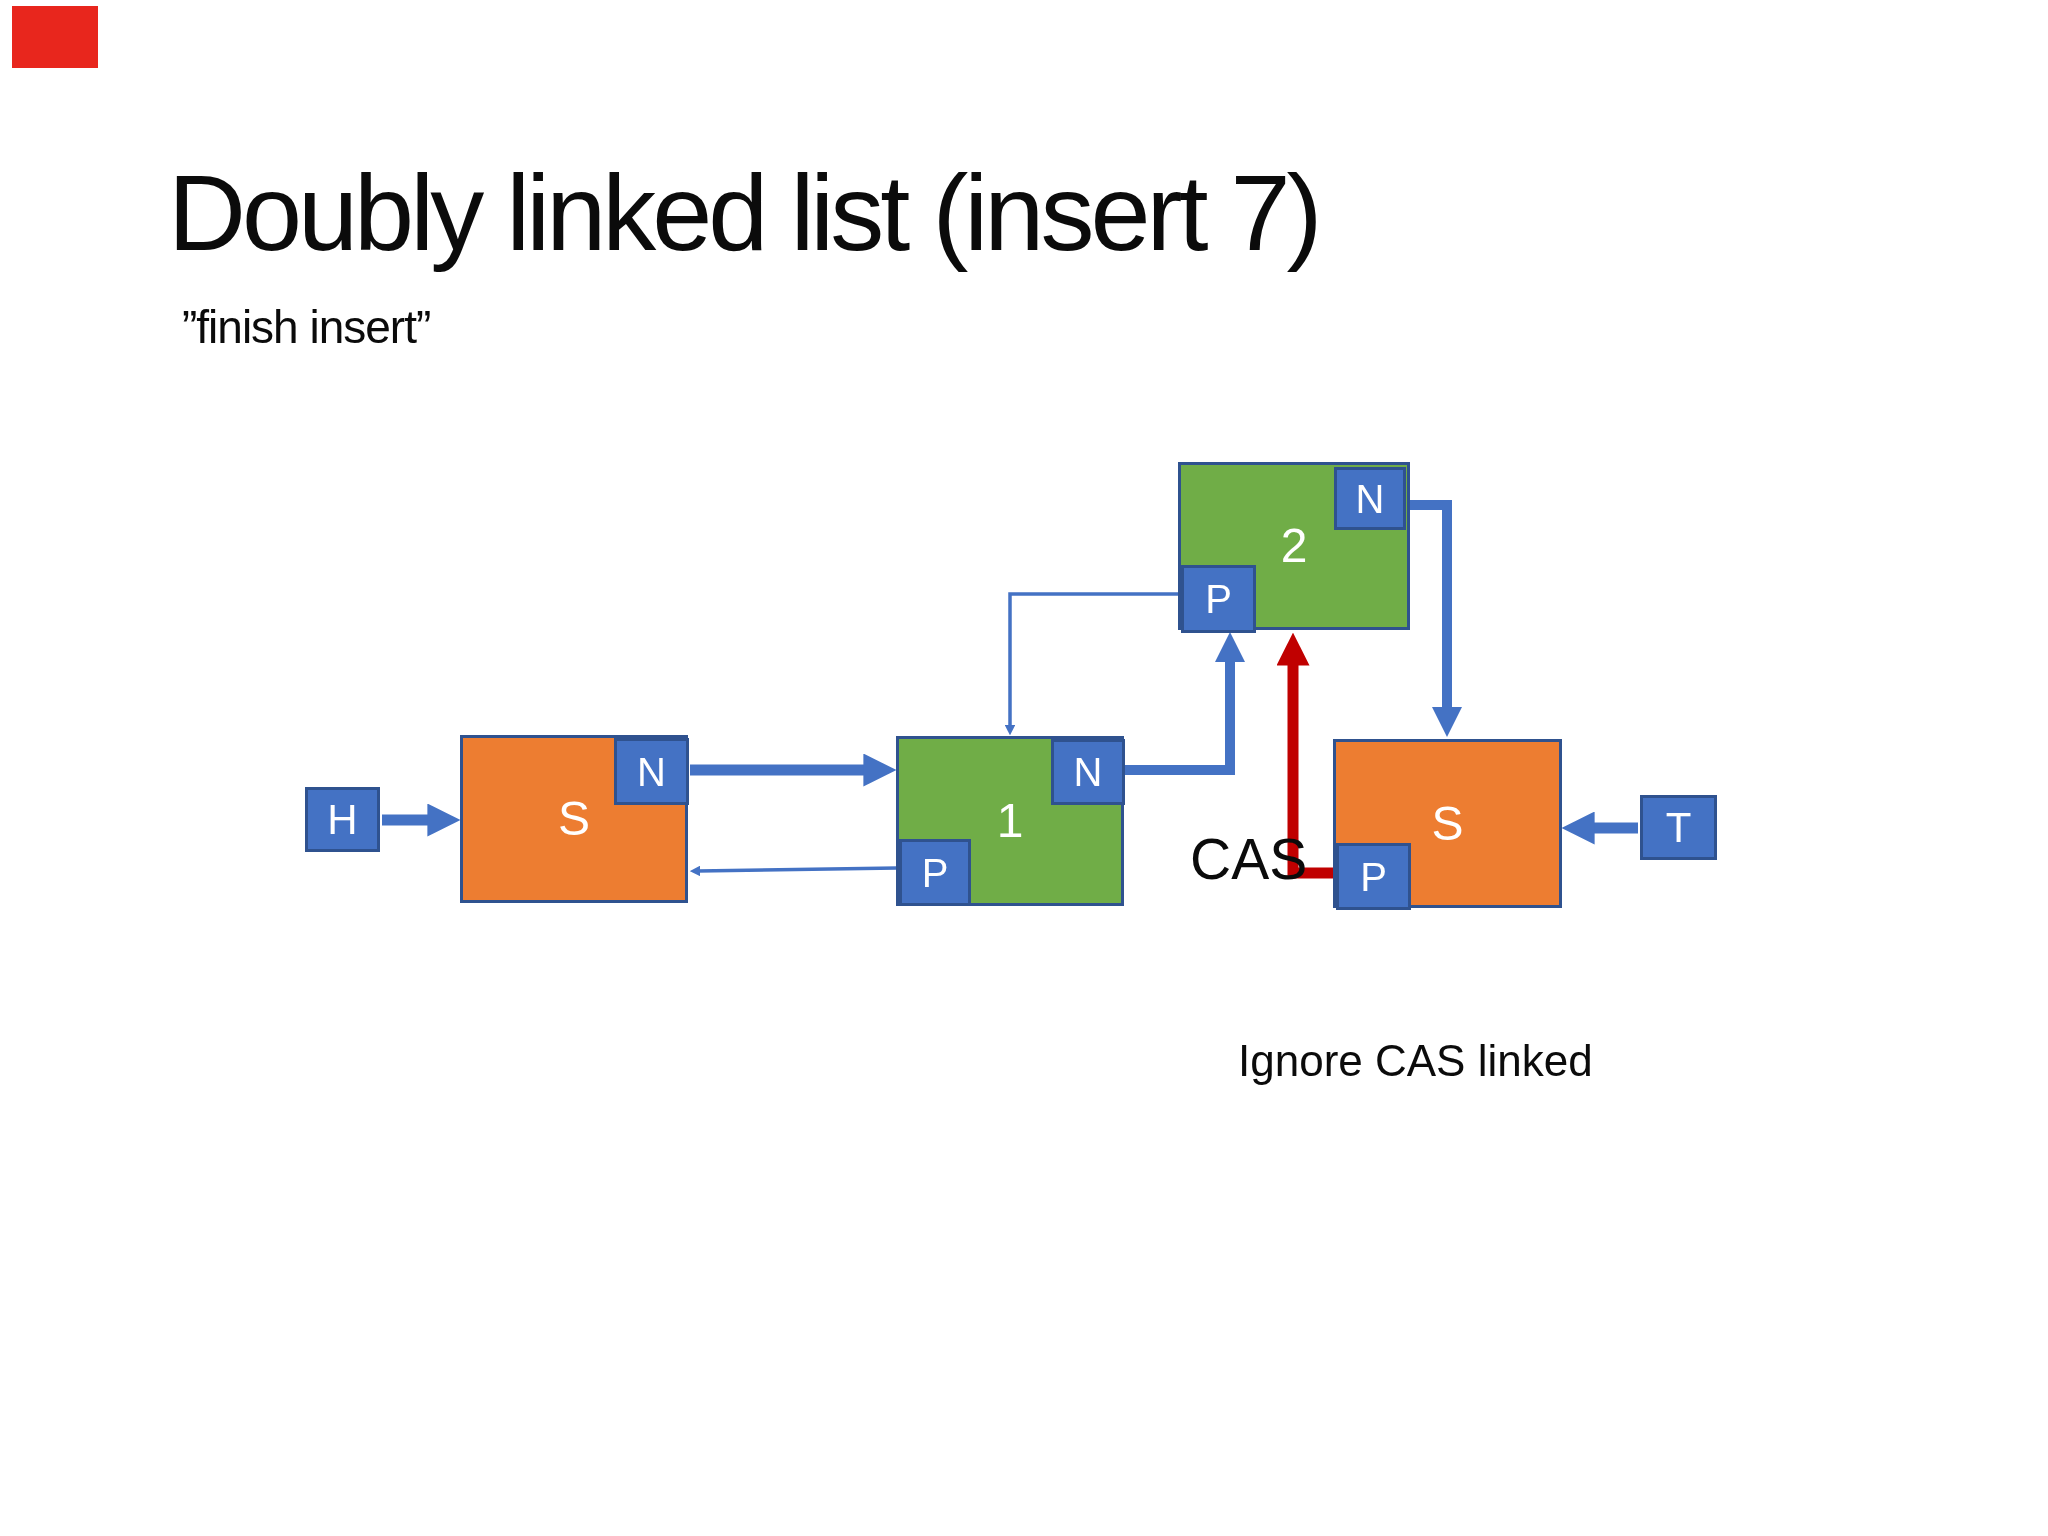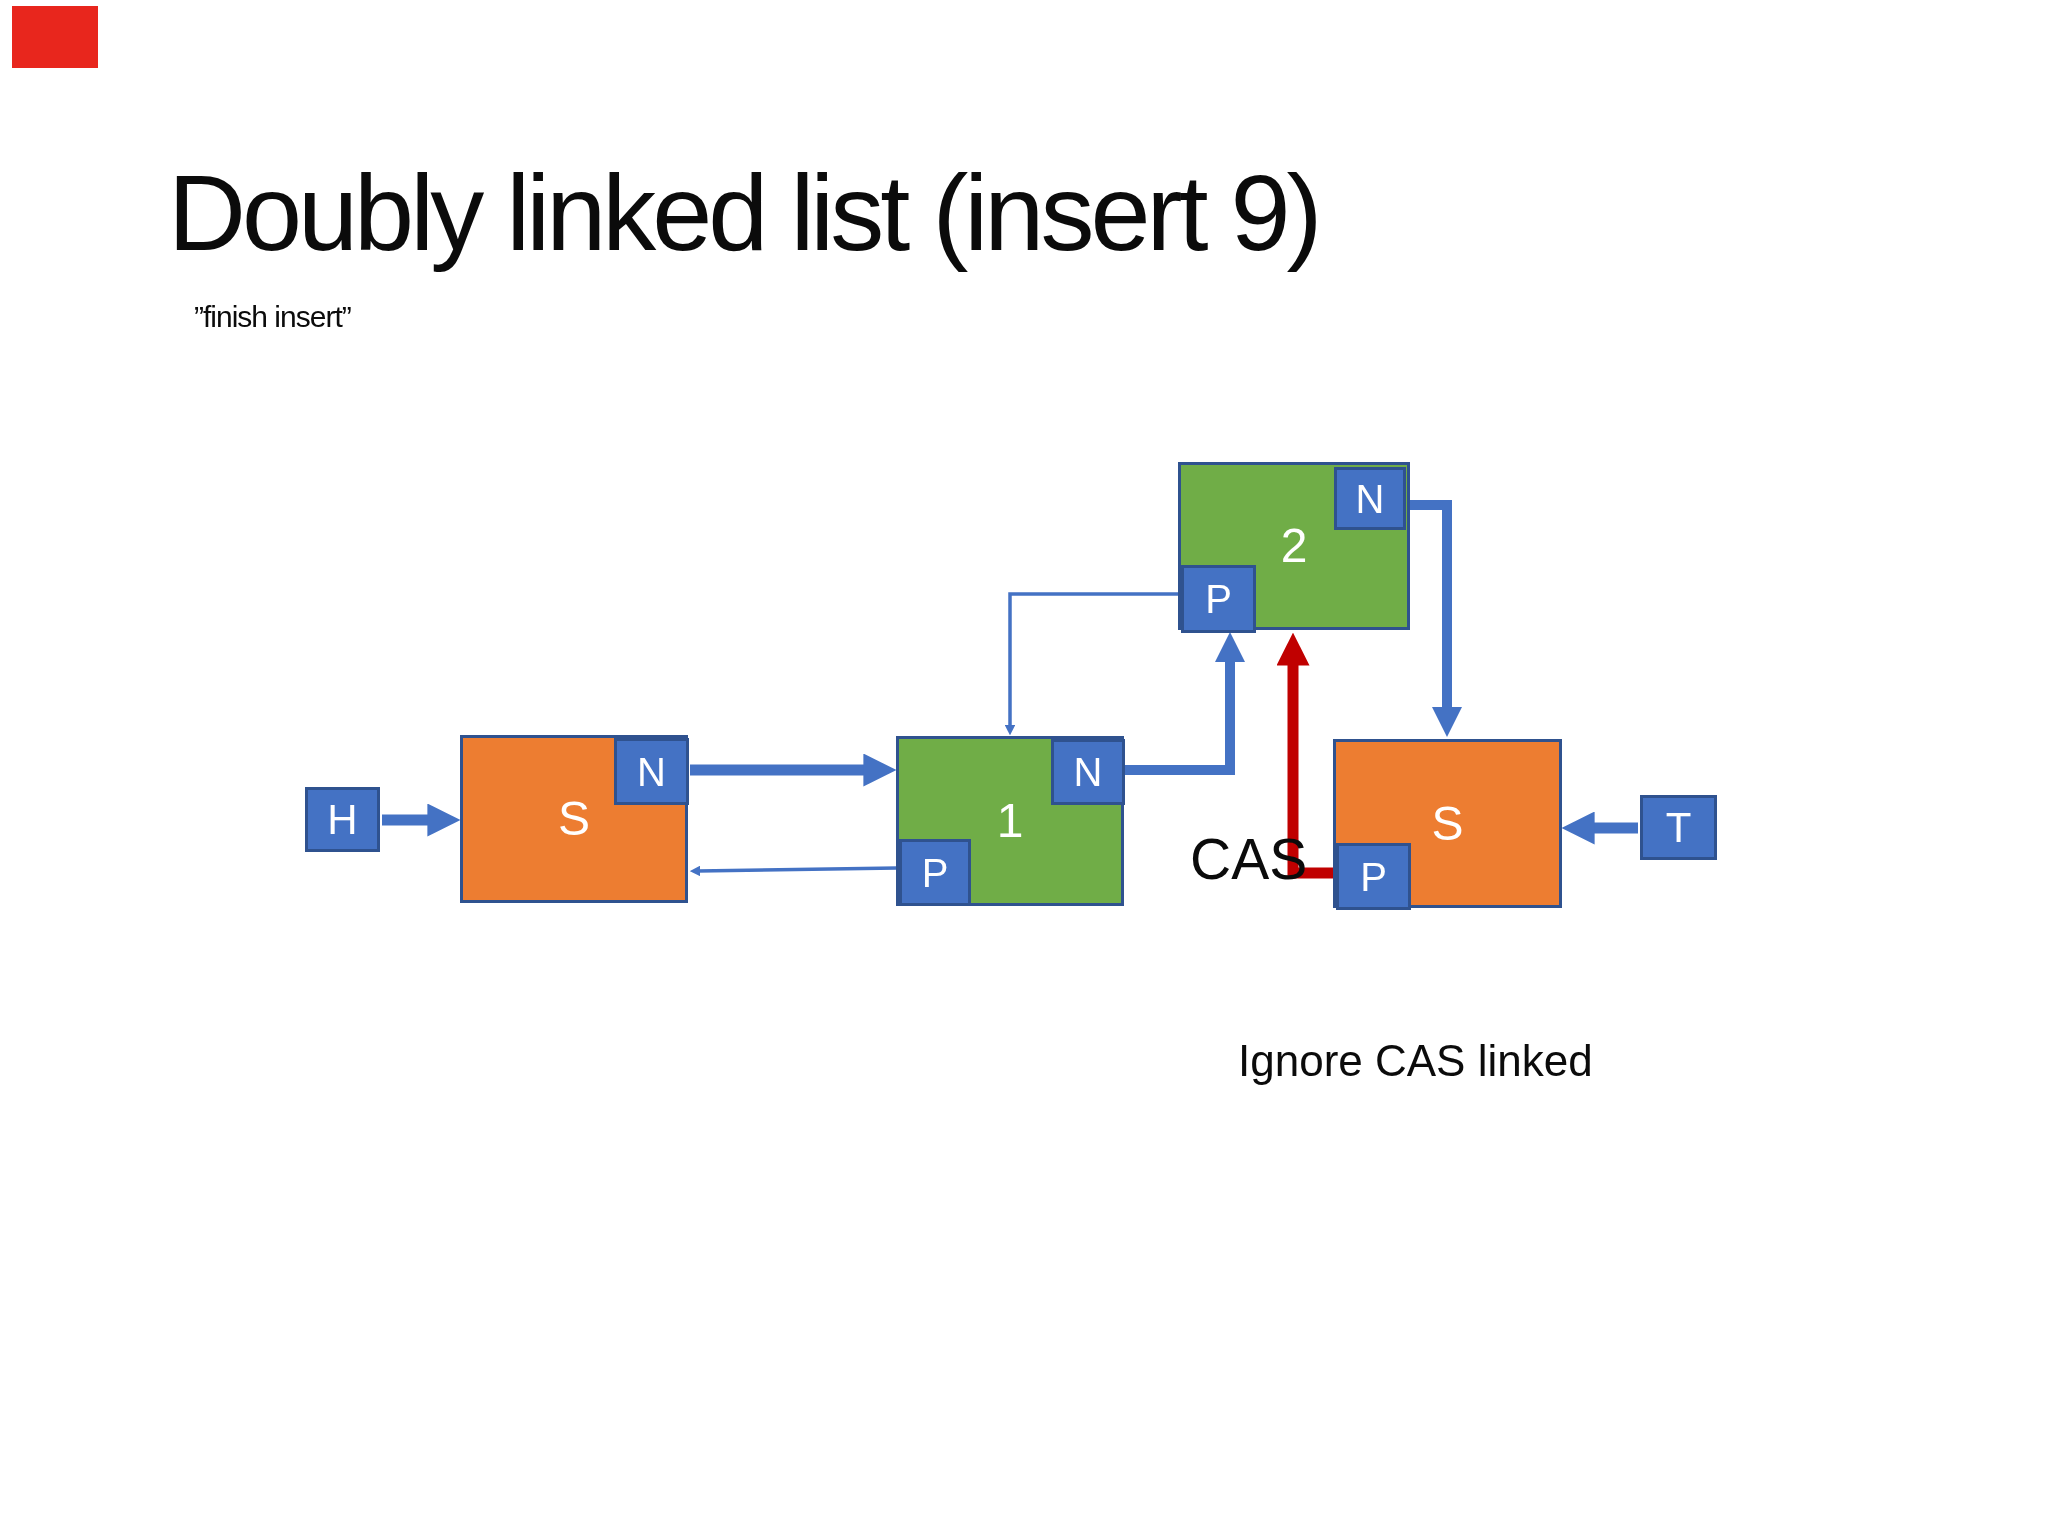--- a/index.html
+++ b/index.html
@@ -14,22 +14,22 @@
   .rec-indicator{
     position:absolute;left:12px;top:6px;width:86px;height:62px;
     background:var(--recording-red,#e8261d);
   }
   .title{
     position:absolute;left:168px;top:156px;
     font-size:108px;letter-spacing:-4px;line-height:1.05;
     font-weight:400;white-space:nowrap;
   }
   .subtitle{
-    position:absolute;left:194px;top:300px;
-    font-size:30px;letter-spacing:-1px;font-weight:400;white-space:nowrap;
+    position:absolute;left:182px;top:300px;
+    font-size:46px;letter-spacing:-1px;font-weight:400;white-space:nowrap;
   }
   .cas-label{
     position:absolute;left:1190px;top:826px;
     font-size:57px;white-space:nowrap;
   }
   .note-label{
     position:absolute;left:1238px;top:1036px;
     font-size:44px;white-space:nowrap;
   }
   .node{
@@ -65,21 +65,21 @@
   #node2-p{left:0;top:100px;width:75px;height:68px;}
   #tail-p{left:0;top:101px;width:75px;height:67px;}
 </style>
 </head>
 <body>
 
 <div class="slide">
 
   <div class="rec-indicator"></div>
 
-  <div class="title">Doubly linked list (insert 9)</div>
+  <div class="title">Doubly linked list (insert 7)</div>
   <div class="subtitle">”finish insert”</div>
 
   <svg class="arrow-layer" viewBox="0 0 2048 1536">
     <defs>
       <marker id="mB" viewBox="0 0 10 10" refX="2" refY="5" markerWidth="3" markerHeight="3" orient="auto">
         <path d="M0,0 L10,5 L0,10 Z" style="fill:var(--blue,#4472C4)"></path>
       </marker>
       <marker id="mR" viewBox="0 0 10 10" refX="2" refY="5" markerWidth="3" markerHeight="3" orient="auto">
         <path d="M0,0 L10,5 L0,10 Z" style="fill:var(--red,#C00000)"></path>
       </marker>

